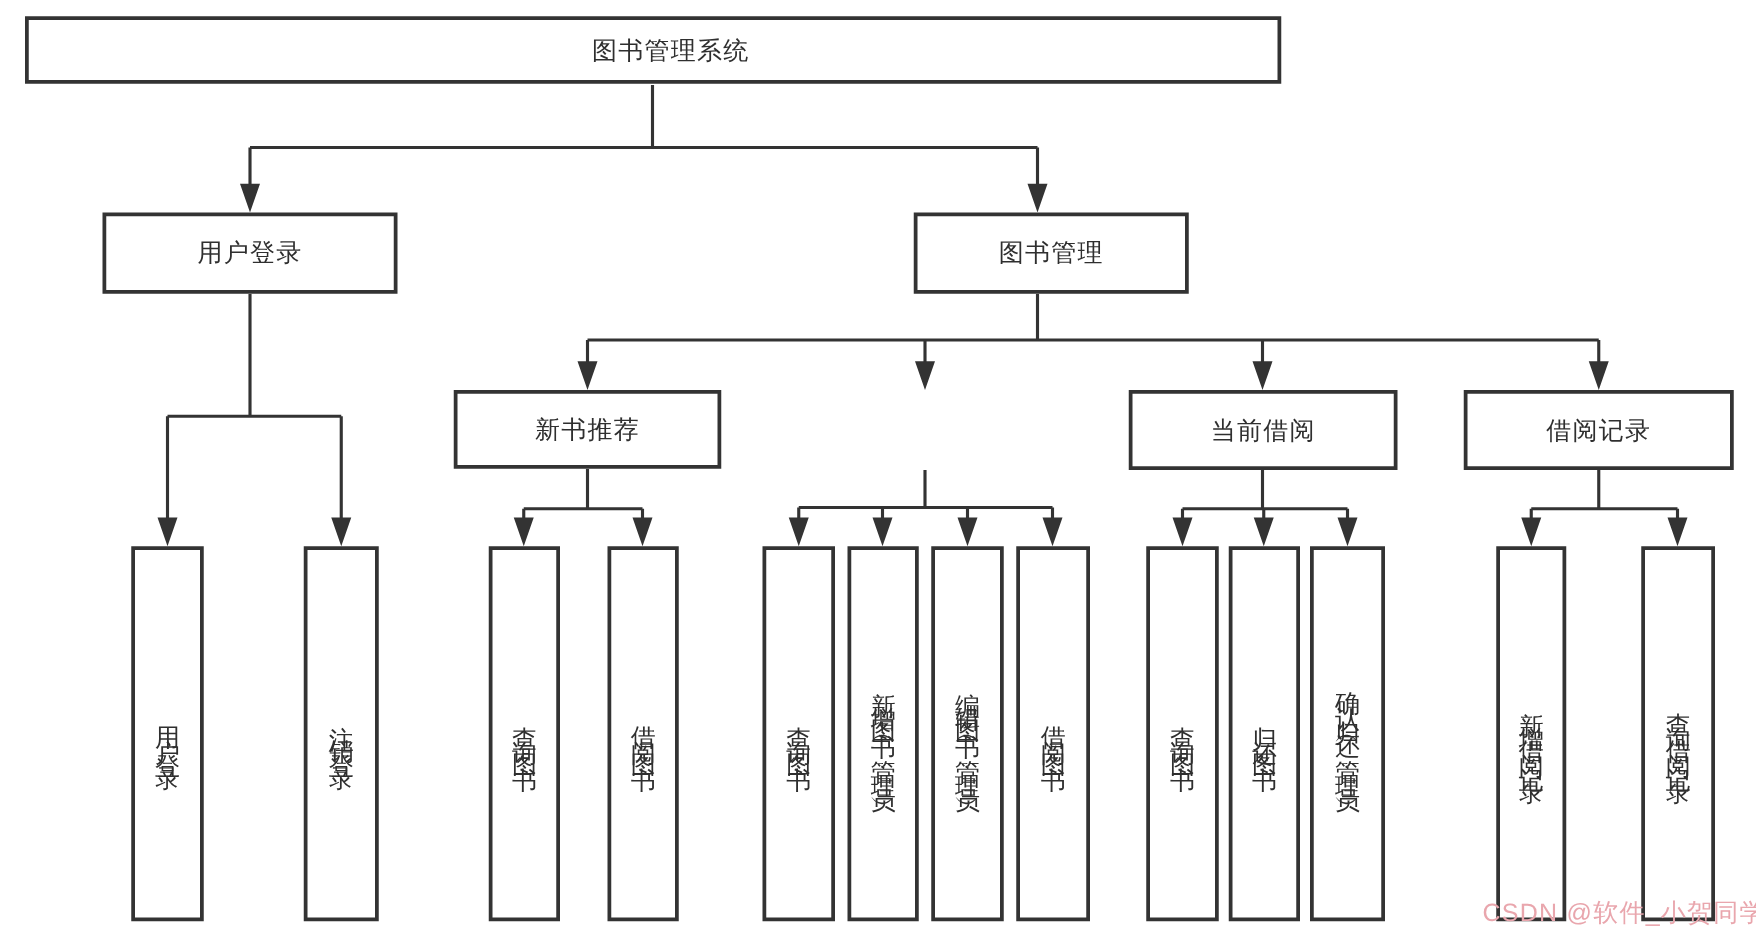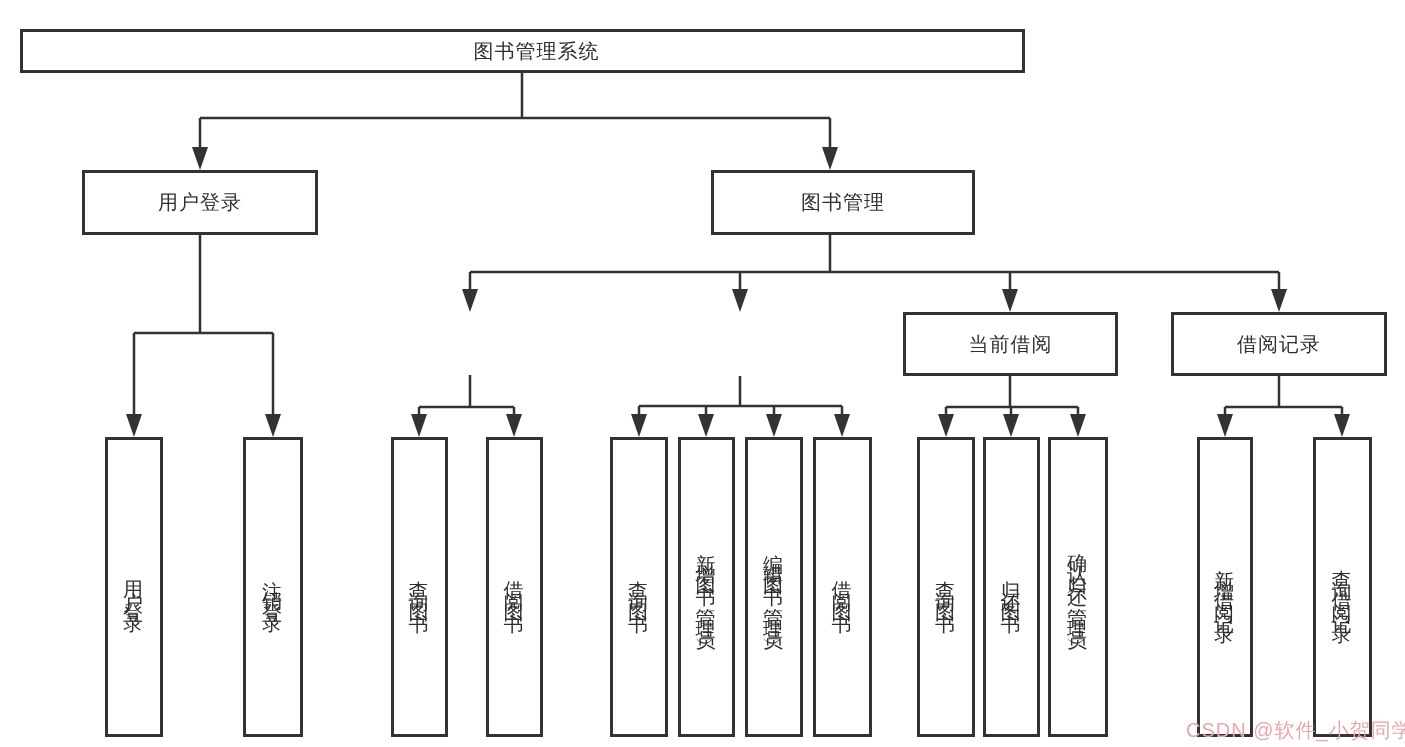--- a/index.html
+++ b/index.html
@@ -34,23 +34,23 @@
     letter-spacing: 1px;
     text-align: center;
   }
   .vbox {
     writing-mode: vertical-rl;
     text-orientation: mixed;
     letter-spacing: 11px;
     font-size: 20px;
   }
   
-  .n-root   { left: 20px;   top: 29px;  width: 1005px; height: 44px; padding-left: 28px; }
+  .n-root   { left: 20px;   top: 13px;  width: 1005px; height: 54px; padding-left: 28px; }
   .n-l2a    { left: 82px;   top: 170px; width: 236px;  height: 65px; }
-  .n-l2b    { left: 711px;  top: 170px; width: 264px;  height: 65px; font-family: Liberation Mono, monospace; }
+  .n-l2b    { left: 731px;  top: 170px; width: 220px;  height: 65px; font-family: Liberation Mono, monospace; }
   .n-l3a    { left: 363px;  top: 312px; width: 214px;  height: 63px; }
   .n-l3b    { left: 633px;  top: 312px; width: 214px;  height: 64px; }
   .n-l3c    { left: 903px;  top: 312px; width: 215px;  height: 64px; }
   .n-l3d    { left: 1171px; top: 312px; width: 216px;  height: 64px; }
   .lf1  { left: 105px;  top: 437px; width: 58px; height: 300px; }
   .lf2  { left: 243px;  top: 437px; width: 60px; height: 300px; }
   .lf3  { left: 391px;  top: 437px; width: 57px; height: 300px; }
   .lf4  { left: 486px;  top: 437px; width: 57px; height: 300px; }
   .lf5  { left: 610px;  top: 437px; width: 58px; height: 300px; }
   .lf6  { left: 678px;  top: 437px; width: 57px; height: 300px; }
@@ -94,20 +94,21 @@
              M938 414 H954 L946 437 Z  M1003 414 H1019 L1011 437 Z
              M1070 414 H1086 L1078 437 Z
              M1217 414 H1233 L1225 437 Z  M1334 414 H1350 L1342 437 Z"></path>
   </svg>
 
   <div class="box n-root">图书管理系统</div>
 
   <div class="box n-l2a">用户登录</div>
   <div class="box n-l2b">图书管理</div>
 
+  <div class="box n-l3a">新书推荐</div>
   <div class="box n-l3d">借阅记录</div>
   <div class="box n-l3c">当前借阅</div>
 
   <div class="box vbox lf1">用户登录</div>
   <div class="box vbox lf2">注销登录</div>
 
   <div class="box vbox lf3">查询图书</div>
   <div class="box vbox lf4">借阅图书</div>
 
   <div class="box vbox lf5">查询图书</div>

